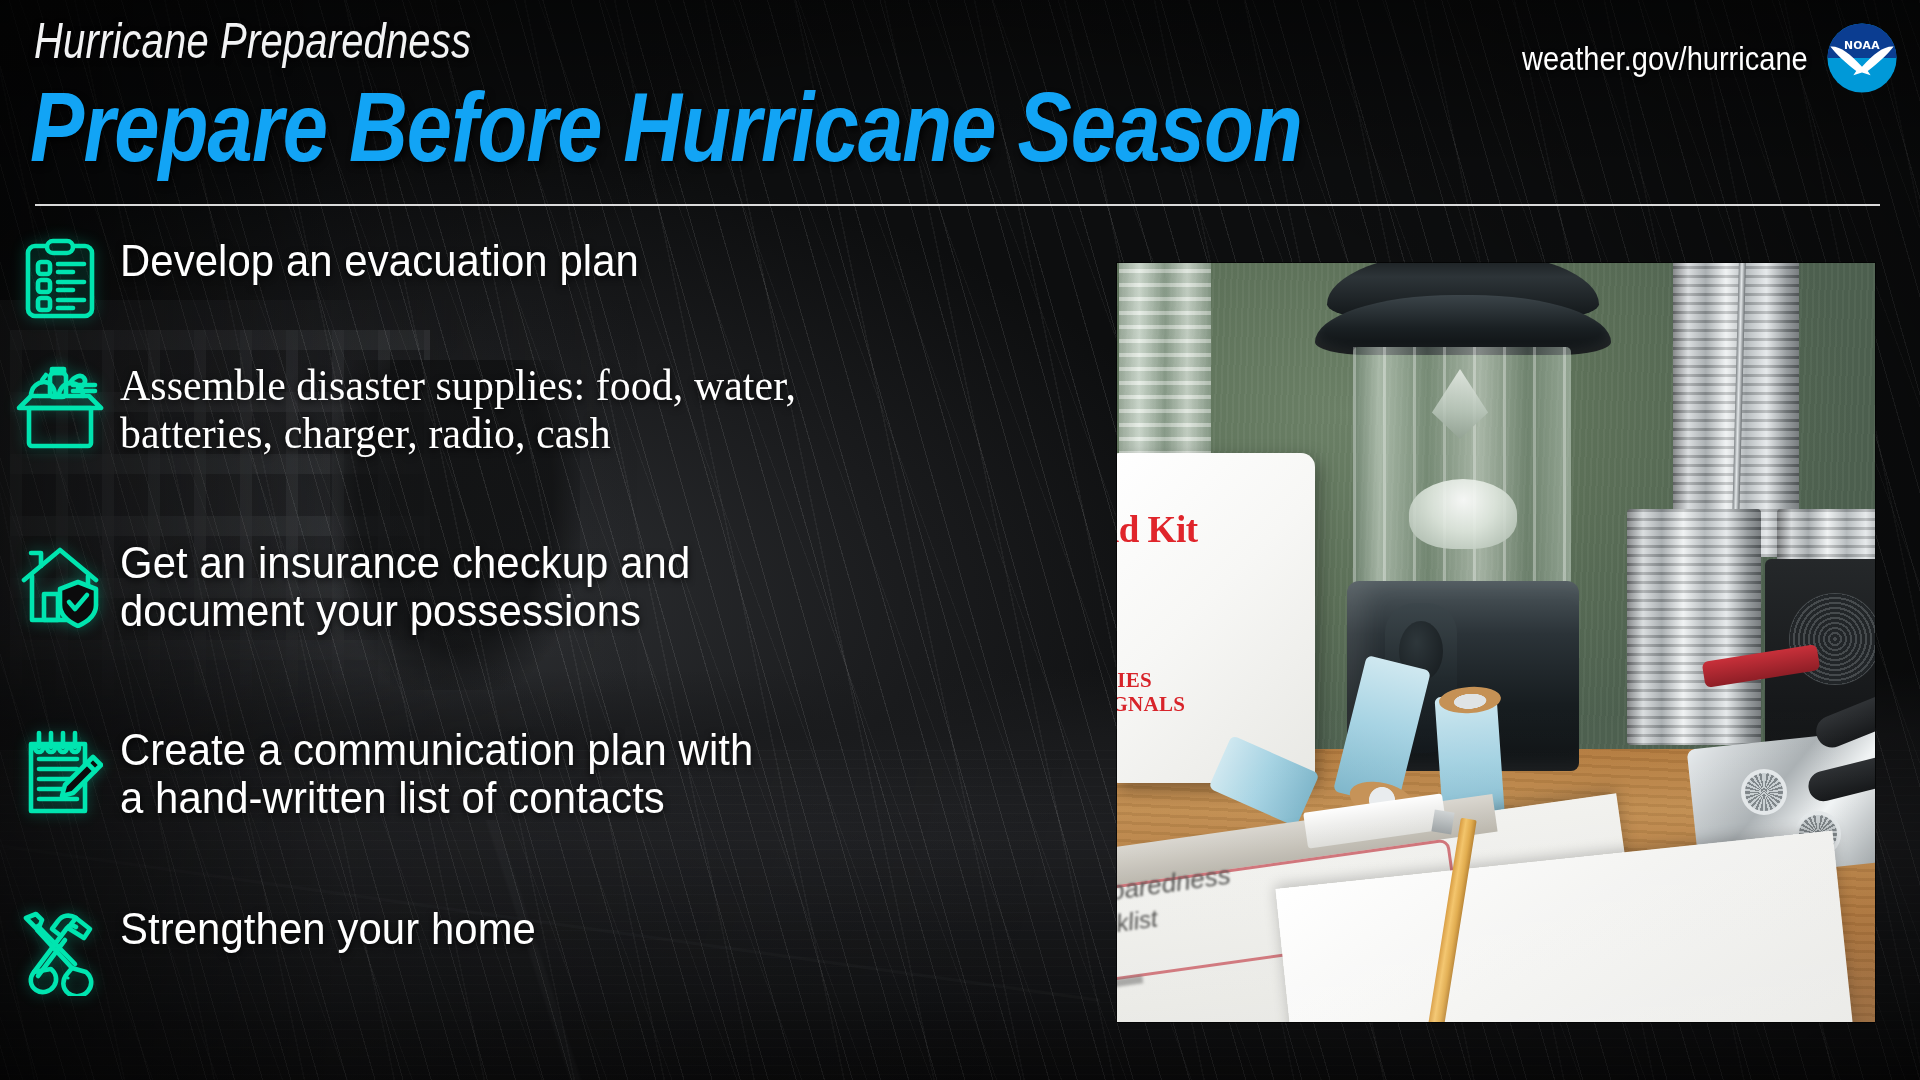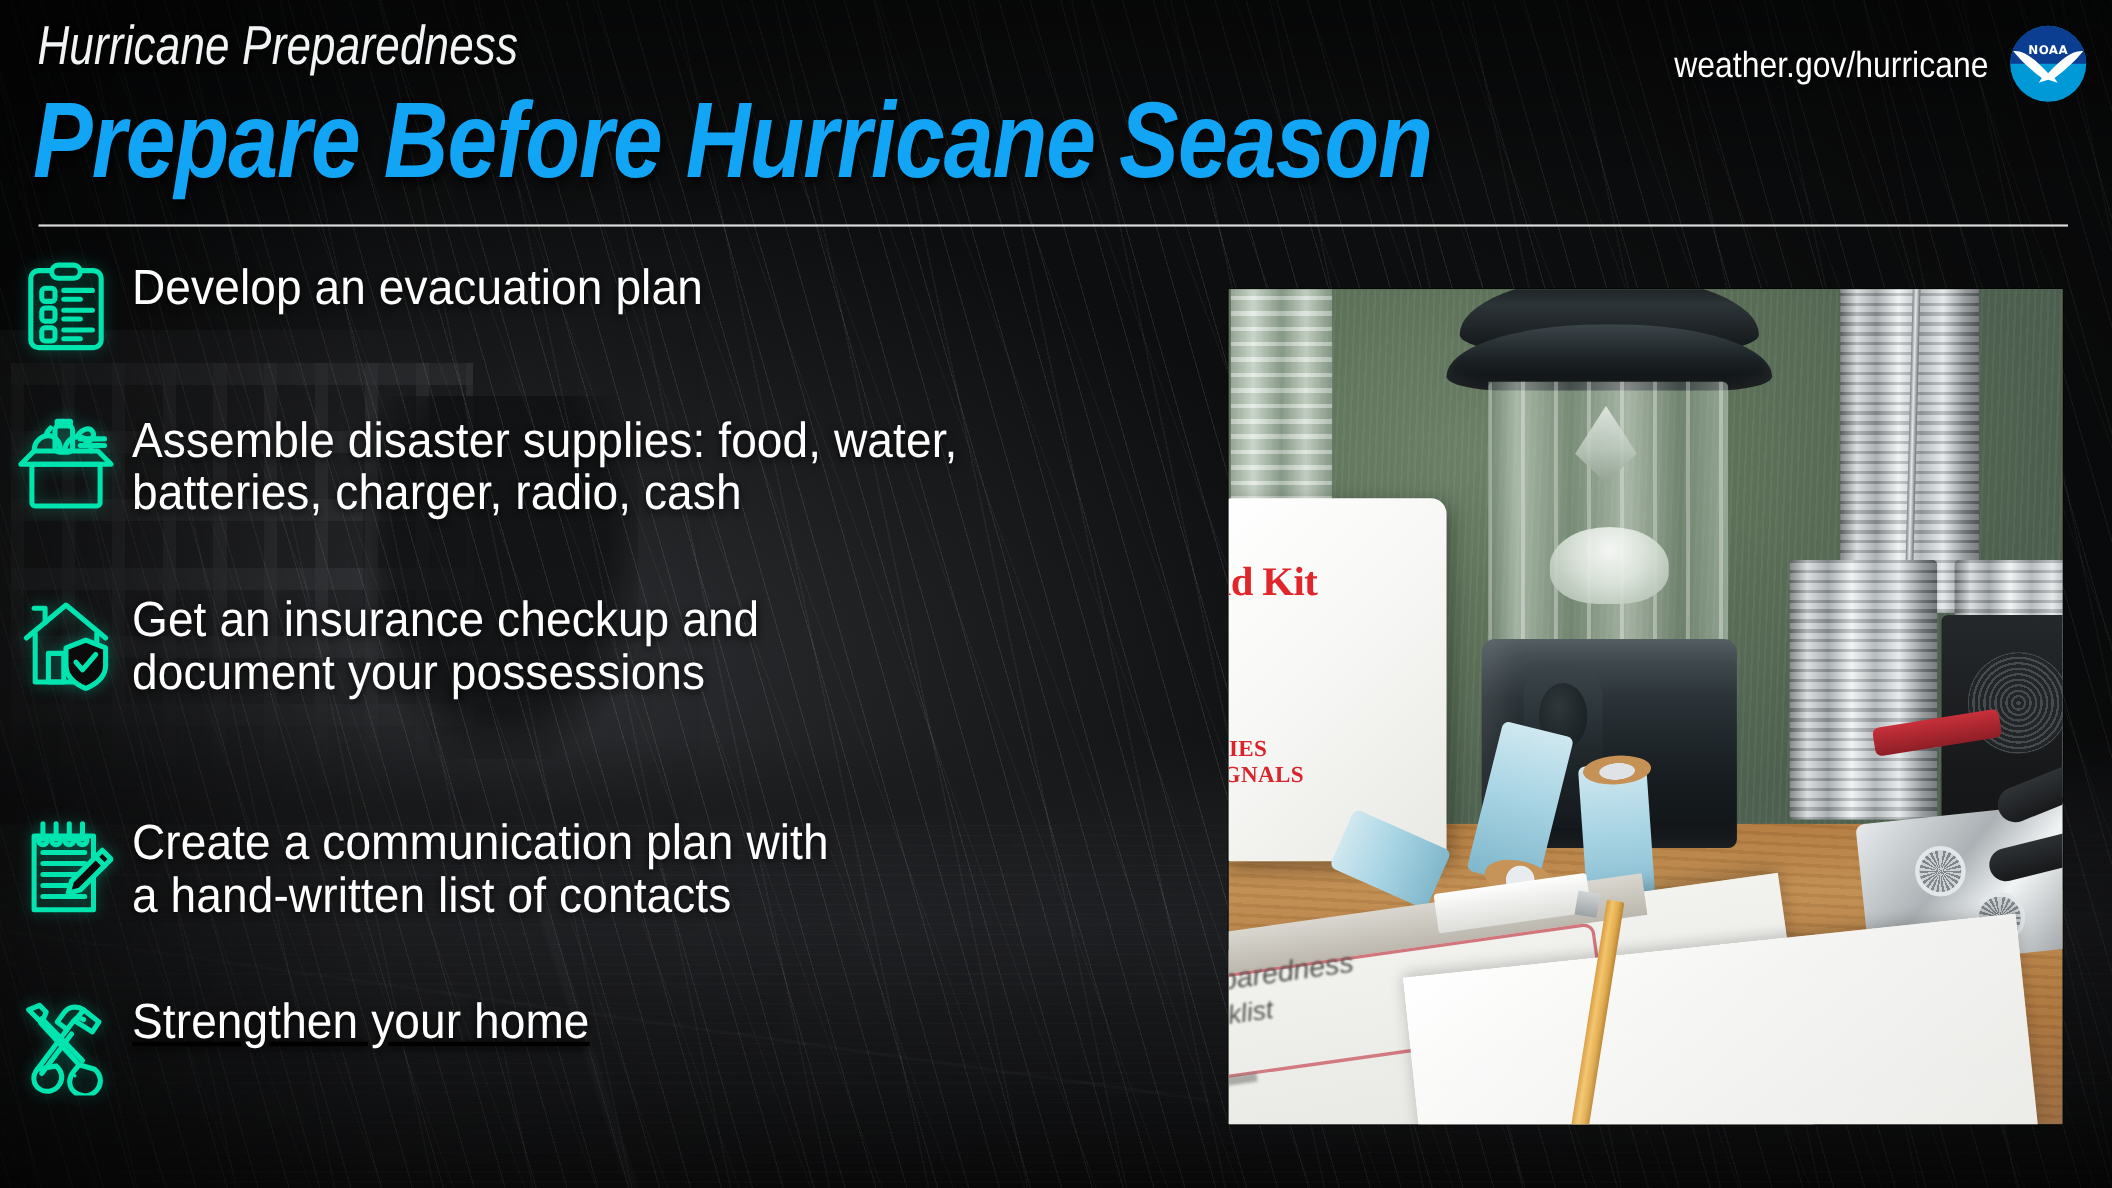--- a/index.html
+++ b/index.html
@@ -160,24 +160,24 @@
     font-size:45px; line-height:1.06;
     color:#ffffff; font-weight:300;
     letter-spacing:.1px;
     transform:scaleX(.93); transform-origin:left top;
     white-space:pre-line;
     text-shadow:0 2px 8px rgba(0,0,0,.9);
     padding-top:1px;
   }
 
   .i1 { top:0px; }
-  .i2 { top:139px; }
+  .i2 { top:125px;font-family:Liberation Serif, serif; }
   .i3 { top:302px; }
-  .i4 { top:489px;margin-top:16px; }
-  .i5 { top:668px;text-decoration:underline; }
+  .i4 { top:489px; }
+  .i5 { top:668px; }
 
   
   .photo-frame {
     position:absolute; left:1117px; top:263px;
     width:758px; height:759px;
     overflow:hidden;
     background:#586b54;
     box-shadow:0 0 0 1px rgba(0,0,0,.6);
   }
   .photo-inner { position:absolute; inset:0; }

